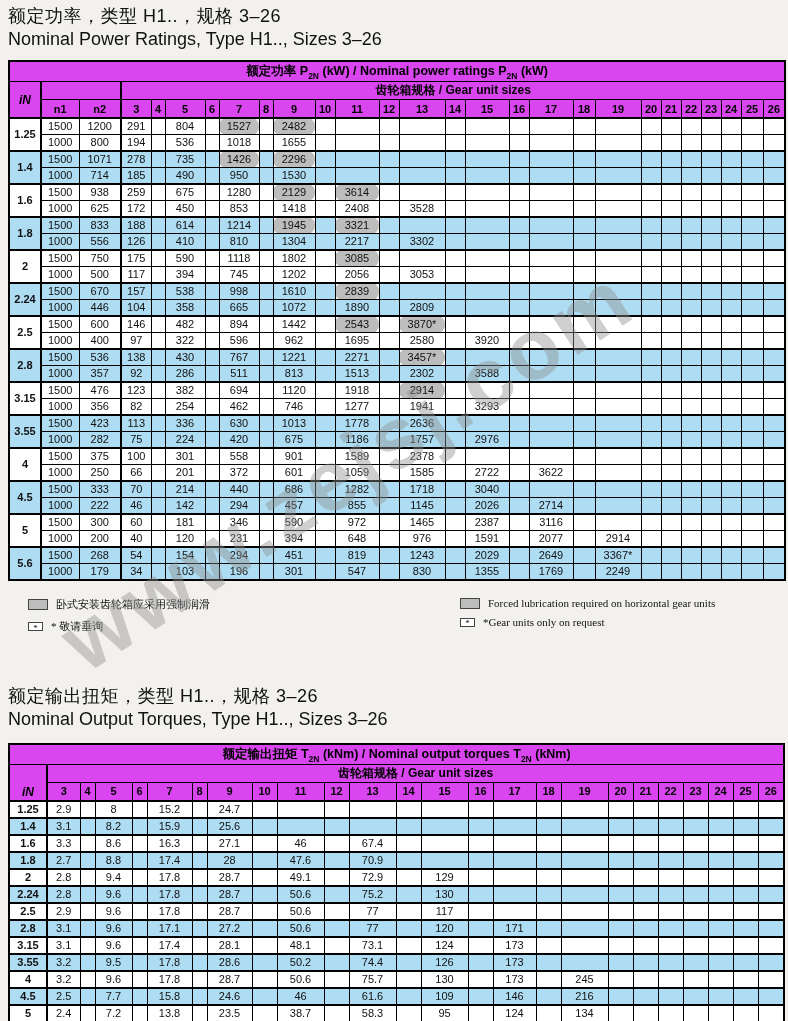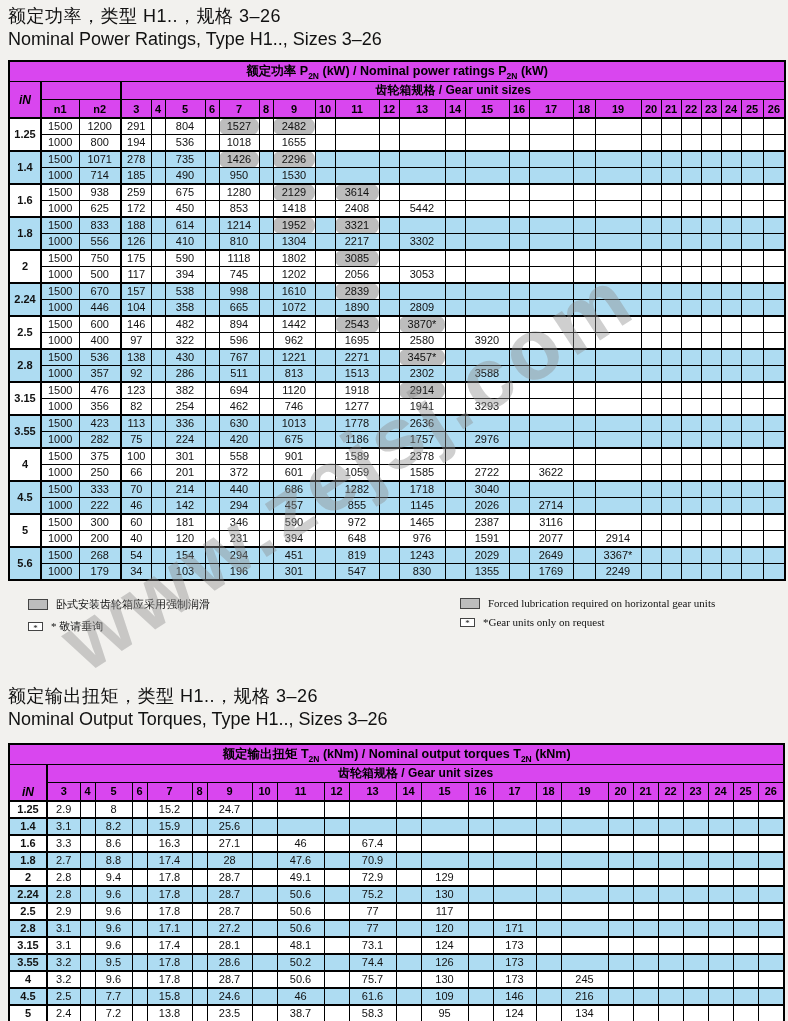--- a/index.html
+++ b/index.html
@@ -276,21 +276,21 @@
           <td>172</td>
           <td></td>
           <td>450</td>
           <td></td>
           <td>853</td>
           <td></td>
           <td>1418</td>
           <td></td>
           <td>2408</td>
           <td></td>
-          <td>5442</td>
+          <td>3528</td>
           <td></td>
           <td></td>
           <td></td>
           <td></td>
           <td></td>
           <td></td>
           <td></td>
           <td></td>
           <td></td>
           <td></td>
@@ -301,21 +301,21 @@
         <tr class="blue gs">
           <td class="in-cell" rowspan="2">1.8</td>
           <td>1500</td>
           <td class="n2b">833</td>
           <td>188</td>
           <td></td>
           <td>614</td>
           <td></td>
           <td>1214</td>
           <td></td>
-          <td class="g">1952</td>
+          <td class="g">1945</td>
           <td></td>
           <td class="g">3321</td>
           <td></td>
           <td></td>
           <td></td>
           <td></td>
           <td></td>
           <td></td>
           <td></td>
           <td></td>

